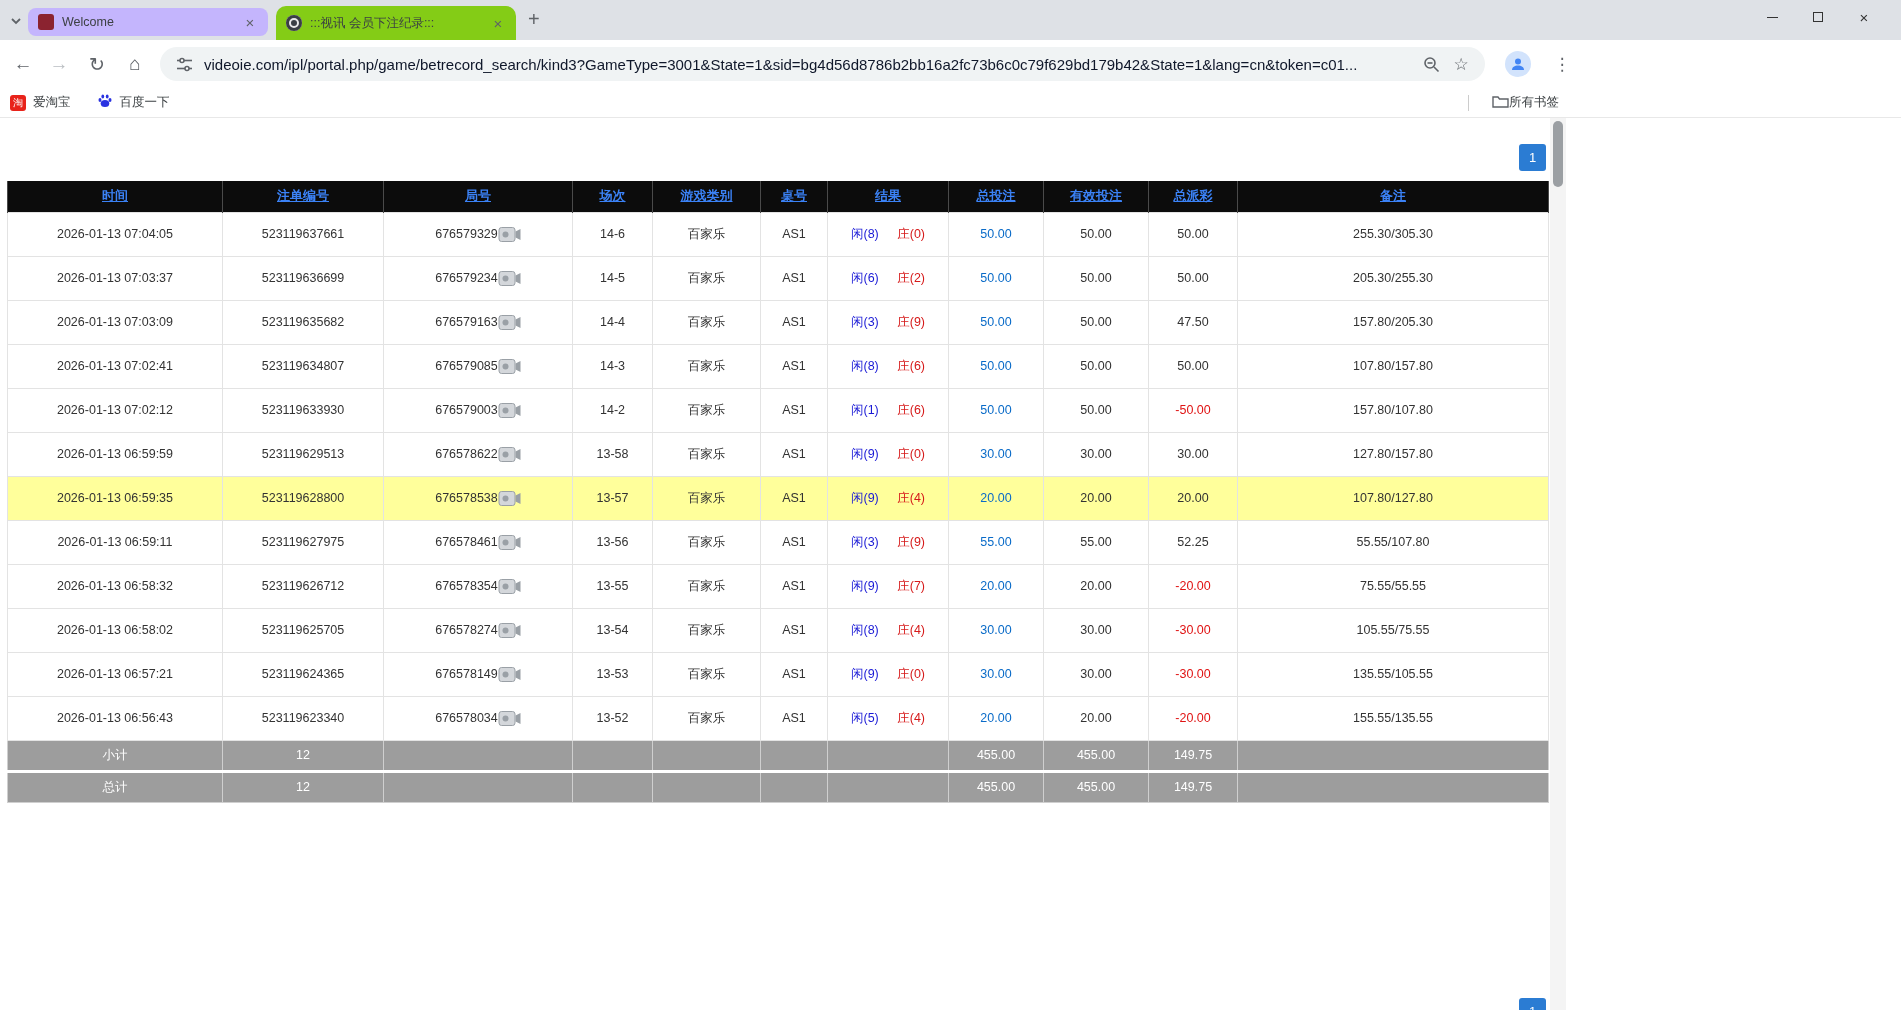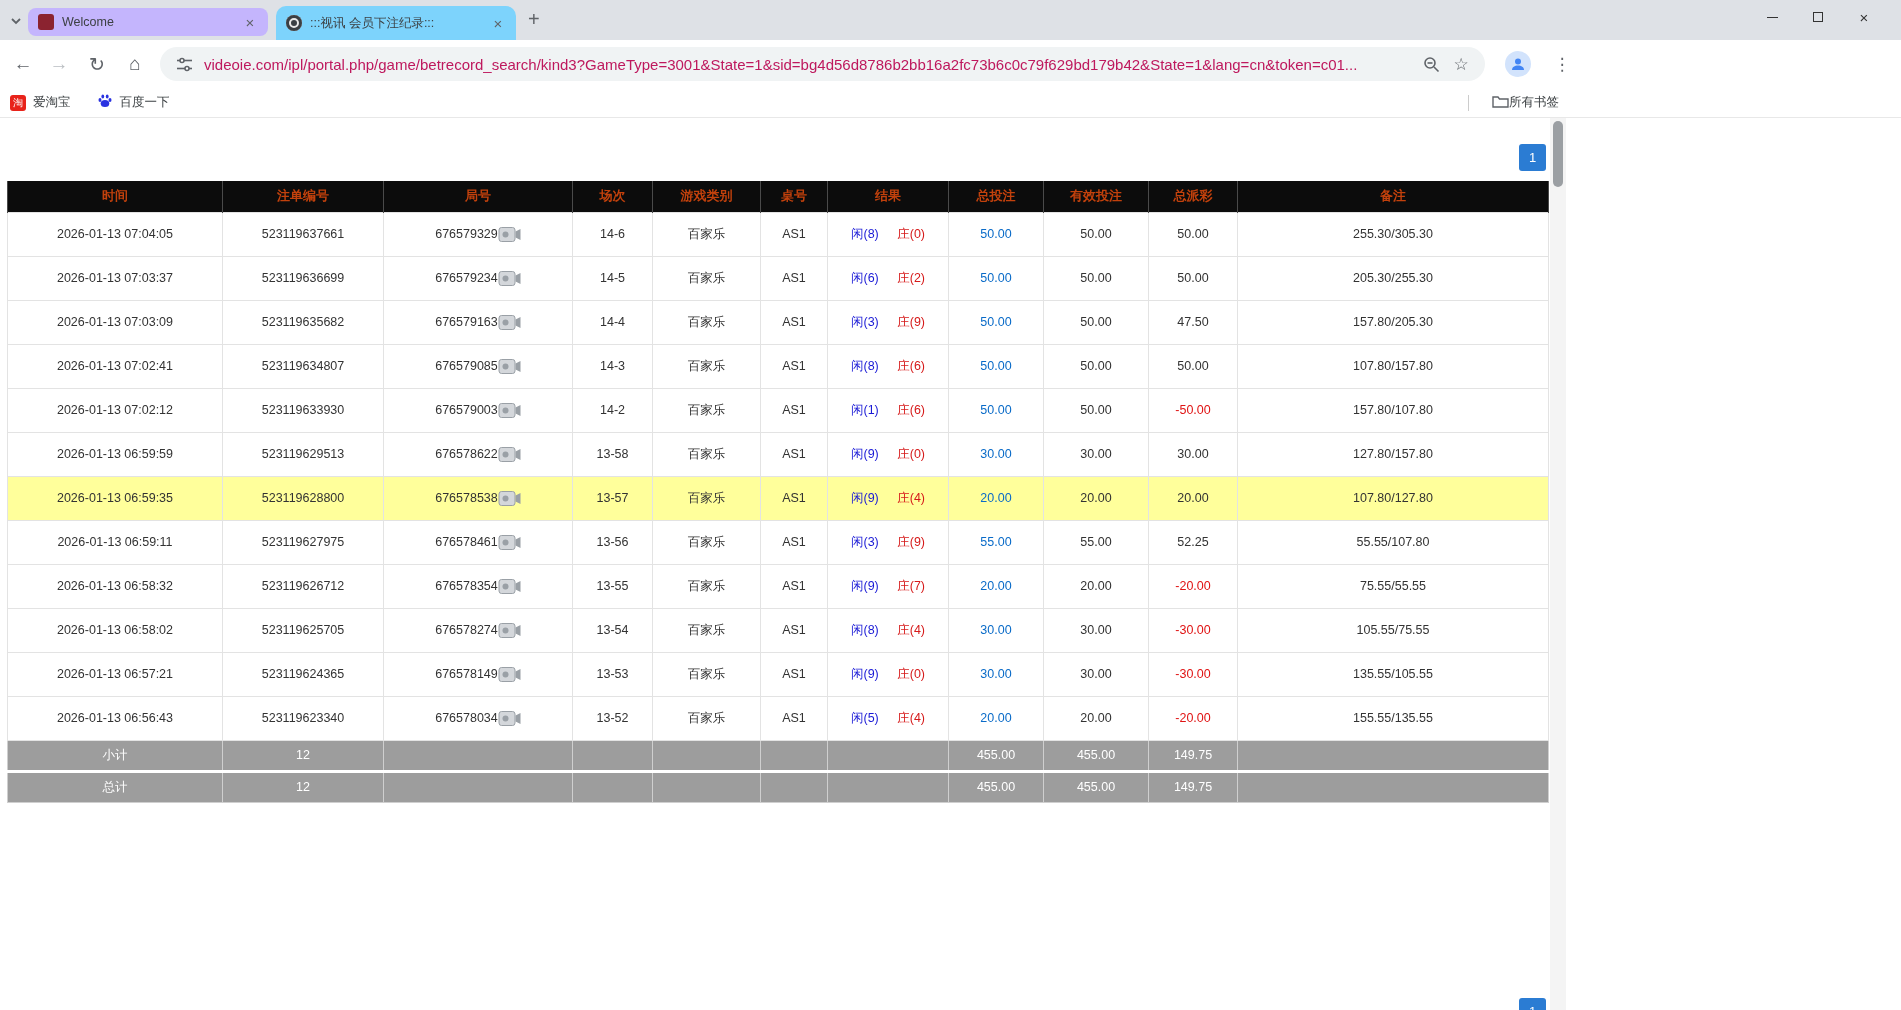--- a/index.html
+++ b/index.html
@@ -4,41 +4,41 @@
 <style>
   * { margin:0; padding:0; box-sizing:border-box; }
   html,body { width:1901px; height:1010px; overflow:hidden; background:#fff;
               font-family:"Liberation Sans","DejaVu Sans",sans-serif; }
 
   
   .tabstrip { position:relative; width:100%; height:40px; background:#dee1e6; }
   .tab-search { position:absolute; left:8px; top:13px; width:16px; height:16px; color:#5f6368; }
   .tab { position:absolute; top:6px; height:34px; width:240px; display:flex; align-items:center;
          gap:8px; padding:0 10px; border-radius:10px 10px 0 0; font-size:12.5px; color:#3c4043; cursor:pointer; }
-  .tab.active { background:#7dd3fc; }
+  .tab.active { background:#84cc16; }
   .tab.inactive { background:#c4b5fd; border-radius:8px; height:28px; top:8px; }
   .tab-title { white-space:nowrap; overflow:hidden; text-overflow:ellipsis; flex:1; }
   .favicon { width:16px; height:16px; flex:0 0 16px; border-radius:3px; }
   .fav1 { background:#8b2330; }
   .fav2 { border-radius:50%; background:#3a3f44; box-shadow:inset 0 0 0 3px #3a3f44, inset 0 0 0 5px #e8e8e8; }
   .tab-close { color:#5f6368; font-size:15px; width:16px; text-align:center; cursor:pointer; }
   .newtab { position:absolute; left:528px; top:8px; font-size:20px; color:#5f6368; cursor:pointer; }
   .wincontrols { position:absolute; right:14px; top:0; height:34px; display:flex; }
   .winbtn { width:46px; height:34px; display:flex; align-items:center; justify-content:center;
             color:#333; font-size:15px; cursor:pointer; }
   .min-glyph { width:11px; border-bottom:1.5px solid #333; display:inline-block; }
   .max-glyph { width:10px; height:10px; border:1.5px solid #333; display:inline-block; }
 
   .toolbar { position:relative; width:100%; height:48px; background:#fff; }
   .navicon { position:absolute; top:0; height:48px; display:flex; align-items:center;
              justify-content:center; width:30px; font-size:19px; color:#5f6368; cursor:pointer; }
   .navicon.disabled { color:#b9bdc1; }
   .urlbar { position:absolute; left:160px; top:7px; width:1325px; height:34px; border-radius:17px;
             background:#f0f3f4; display:flex; align-items:center; padding:0 14px; gap:10px; }
-  .url-text { flex:1; font-size:15px; color:#be185d; white-space:nowrap; overflow:hidden; }
+  .url-text { flex:1; font-size:15px; color:#0f172a; white-space:nowrap; overflow:hidden; }
   .pill-icon { width:20px; height:20px; flex:0 0 auto; color:#5f6368; cursor:pointer;
                display:flex; align-items:center; justify-content:center; font-size:17px; }
   .profile { position:absolute; left:1505px; top:11px; width:26px; height:26px; border-radius:50%;
              background:#d2e3fc; display:flex; align-items:center; justify-content:center; cursor:pointer; }
   .menu-dots { position:absolute; left:1549px; top:0; height:48px; width:26px; display:flex;
                align-items:center; justify-content:center; color:#5f6368; font-size:17px; cursor:pointer; }
 
   .bookmarksbar { position:relative; width:100%; height:30px; background:#fff;
                   border-bottom:1px solid #e8e8e8; display:flex; align-items:center;
                   padding-left:10px; gap:26px; font-size:12.5px; color:#3c4043; }
@@ -50,22 +50,22 @@
 
   
   .content { position:relative; width:100%; height:892px; background:#fff; overflow:hidden; }
   .page-btn { position:absolute; left:1519px; width:27px; height:27px; border-radius:3px;
               background:var(--pagination-blue,#2b7cd3); color:#fff; font-size:13px;
               display:flex; align-items:center; justify-content:center; cursor:pointer; }
   .page-btn.top { top:26px; }
   .page-btn.bottom { top:880px; }
 
   table { border-collapse:collapse; margin:63px 0 0 7px; width:1541px; table-layout:fixed; }
-  thead th { height:31px; background:var(--table-header-bg,#0c0c0c); color:#c2410c; font-size:13px;
-             font-weight:bold; border-right:1px solid #4a4a4a; border-left:1px solid #4a4a4a; }
+  thead th { height:31px; background:var(--table-header-bg,#0c0c0c); color:#3b82f6; font-size:13px;
+             font-weight:bold; border-right:1px solid #4a4a4a; border-left:1px solid #4a4a4a;text-decoration:underline; }
   tbody td { height:44px; background:#fff; text-align:center; font-size:12.5px; color:#333;
              border:1px solid #e3e3e3; overflow:hidden; white-space:nowrap; }
   tbody tr.highlight td { background:var(--row-highlight,#ffff9b); }
   .round-wrap { display:inline-flex; align-items:center; }
   .betlink { color:var(--bet-link-blue,#0a6bc8); cursor:pointer; }
   .player { color:var(--player-blue,#1a1ad6); }
   .banker { color:var(--banker-red,#d61a1a); margin-left:15px; }
   td.neg { color:var(--negative-red,#e01414); }
   .vicon { display:inline-flex; cursor:pointer; }
 

